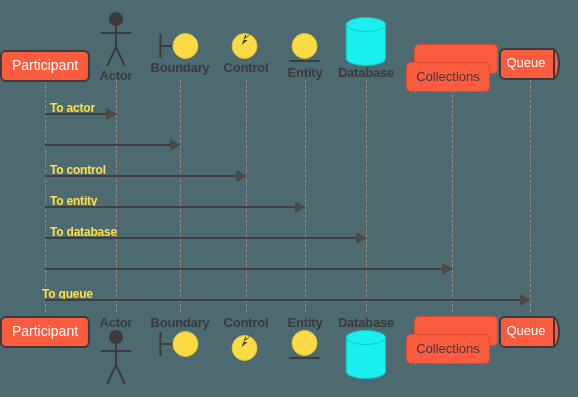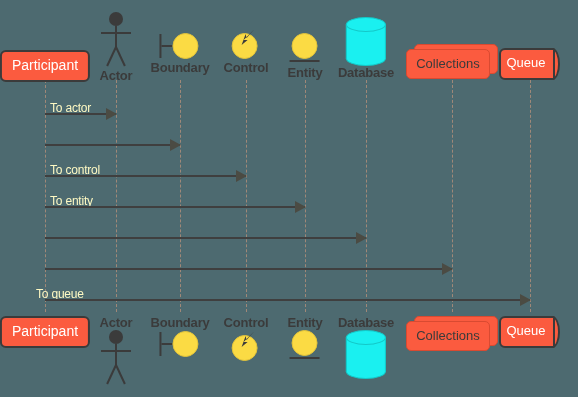--- a/index.html
+++ b/index.html
@@ -205,21 +205,21 @@
     position: absolute;
     left: 8px; top: 0;
     width: 84px; height: 30px;
     background: #fb5b3f;
     border: 1px solid #d94a31;
     border-radius: 5px;
     box-sizing: border-box;
   }
   .col-fig .front {
     position: absolute;
-    left: 0; top: 5px;
+    left: 0; top: 18px;
     width: 84px; height: 30px;
     background: #fb5b3f;
     border: 1px solid #d94a31;
     border-radius: 5px;
     box-sizing: border-box;
     color: #3b3b3b;
     font-size: 13px;
     line-height: 28px;
     text-align: center;
   }
@@ -268,23 +268,23 @@
     position: absolute;
     right: -1px;
     top: -5px;
     width: 0; height: 0;
     border-top: 6px solid transparent;
     border-bottom: 6px solid transparent;
     border-left: 11px solid #4b4b43;
   }
   .msg-label {
     position: absolute;
-    color: #fef9c3;
+    color: #fde047;
     font-size: 12px;
-    font-weight: normal;
+    font-weight: bold;
     white-space: nowrap;
     letter-spacing: -0.2px;
   }
 </style>
 </head>
 <body>
 
 <div id="diagram">
 
   <div class="lifeline" style="left:45px"></div>
@@ -374,29 +374,30 @@
   <div class="msg-label" style="left:50px; top:163px;">To control</div>
   <div class="msg" style="left:45px; top:175px; width:201px;">
       <span class="head"></span>
     </div>
 
   <div class="msg-label" style="left:50px; top:194px;">To entity</div>
   <div class="msg" style="left:45px; top:206px; width:260px;">
       <span class="head"></span>
     </div>
 
+  <div class="msg-label" style="left:50px; top:225px;">To database</div>
   <div class="msg" style="left:45px; top:237px; width:321px;">
       <span class="head"></span>
     </div>
 
   <div class="msg" style="left:45px; top:268px; width:407px;">
       <span class="head"></span>
     </div>
 
-  <div class="msg-label" style="left:36px; top:287px;">To queue</div>
+  <div class="msg-label" style="left:42px; top:287px;">To queue</div>
   <div class="msg" style="left:45px; top:299px; width:485px;">
       <span class="head"></span>
     </div>
 
   <div class="node" style="left:45px; top:316px;">
     <div class="box-participant">Participant</div>
   </div>
 
   <div class="node" style="left:116px; top:315px;">
     <div class="node-label">Actor</div>

